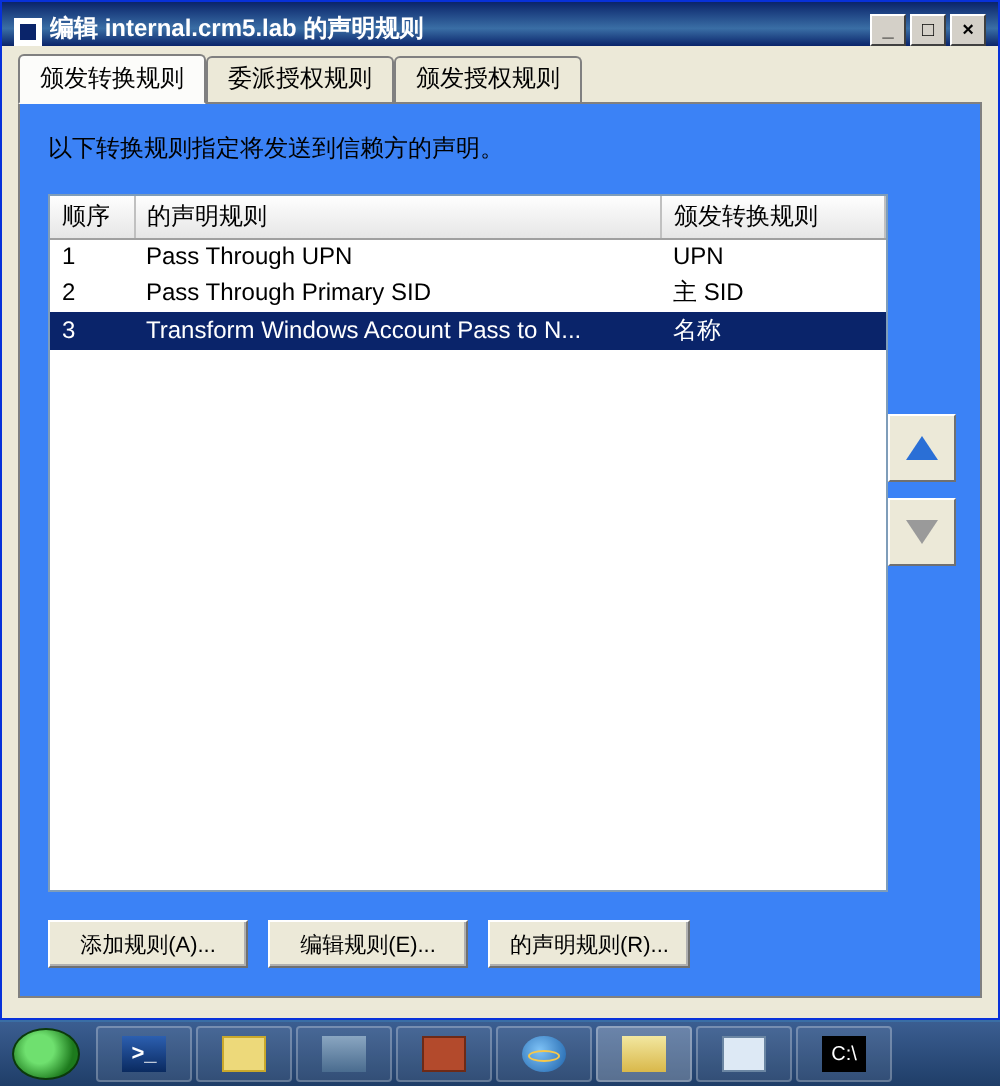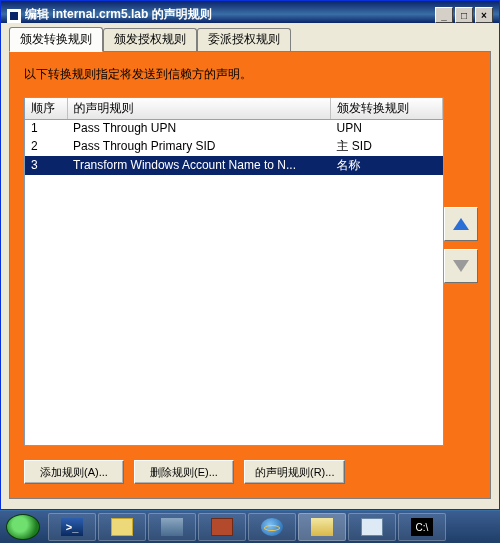--- a/index.html
+++ b/index.html
@@ -81,21 +81,21 @@
   }
   .tab.active {
     background:#fcfcfa;
     z-index:2;
     border-bottom:1px solid #fcfcfa;
     margin-bottom:-1px;
     padding-top:3px;
   }
   .tabpage {
     border:1px solid #808080;
-    background:#f97316;
+    background:#3b82f6;
     flex:1;
     padding: 14px 12px 14px 14px;
     display:flex;
     flex-direction:column;
     overflow:hidden;
   }
   .desc { margin-bottom:14px; font-size:12px; color:#000;}
   
   .body-row { flex:1; display:flex; gap:0; overflow:hidden; }
   .table-wrap {
@@ -236,22 +236,22 @@
     <div class="winbtns">
       <div class="winbtn">_</div>
       <div class="winbtn">□</div>
       <div class="winbtn">×</div>
     </div>
   </div>
 
   <div class="client">
     <div class="tabstrip">
         <div class="tab active">颁发转换规则</div>
+        <div class="tab">委派授权规则</div>
         <div class="tab">颁发授权规则</div>
-        <div class="tab">委派授权规则</div>
       </div>
     <div class="tabpage">
       <div class="desc">以下转换规则指定将发送到信赖方的声明。</div>
 
       <div class="body-row">
         <div class="table-wrap">
           <table class="rules">
             <colgroup>
               <col class="col-order">
                 <col class="col-name">
@@ -270,41 +270,41 @@
                   <td>Pass Through UPN</td>
                   <td>UPN</td>
                 </tr>
                 <tr>
                   <td>2</td>
                   <td>Pass Through Primary SID</td>
                   <td>主 SID</td>
                 </tr>
                 <tr class="selected">
                   <td>3</td>
-                  <td>Transform Windows Account Name to N...</td>
+                  <td>Transform Windows Account Pass to N...</td>
                   <td>名称</td>
                 </tr>
               </tbody>
           </table>
           <div class="table-fill"></div>
         </div>
 
         <div class="arrow-col">
           <div class="arr-btn">
             <div class="tri-up"></div>
           </div>
           <div class="arr-btn disabled">
             <div class="tri-down"></div>
           </div>
         </div>
       </div>
 
       <div class="btn-row">
         <div class="btn">添加规则(A)...</div>
-        <div class="btn">删除规则(E)...</div>
+        <div class="btn">编辑规则(E)...</div>
         <div class="btn">的声明规则(R)...</div>
       </div>
     </div>
   </div>
 </div>
 
 <div class="taskbar">
   <div class="start"></div>
   <div style="display:flex;">
       <div class="task">

